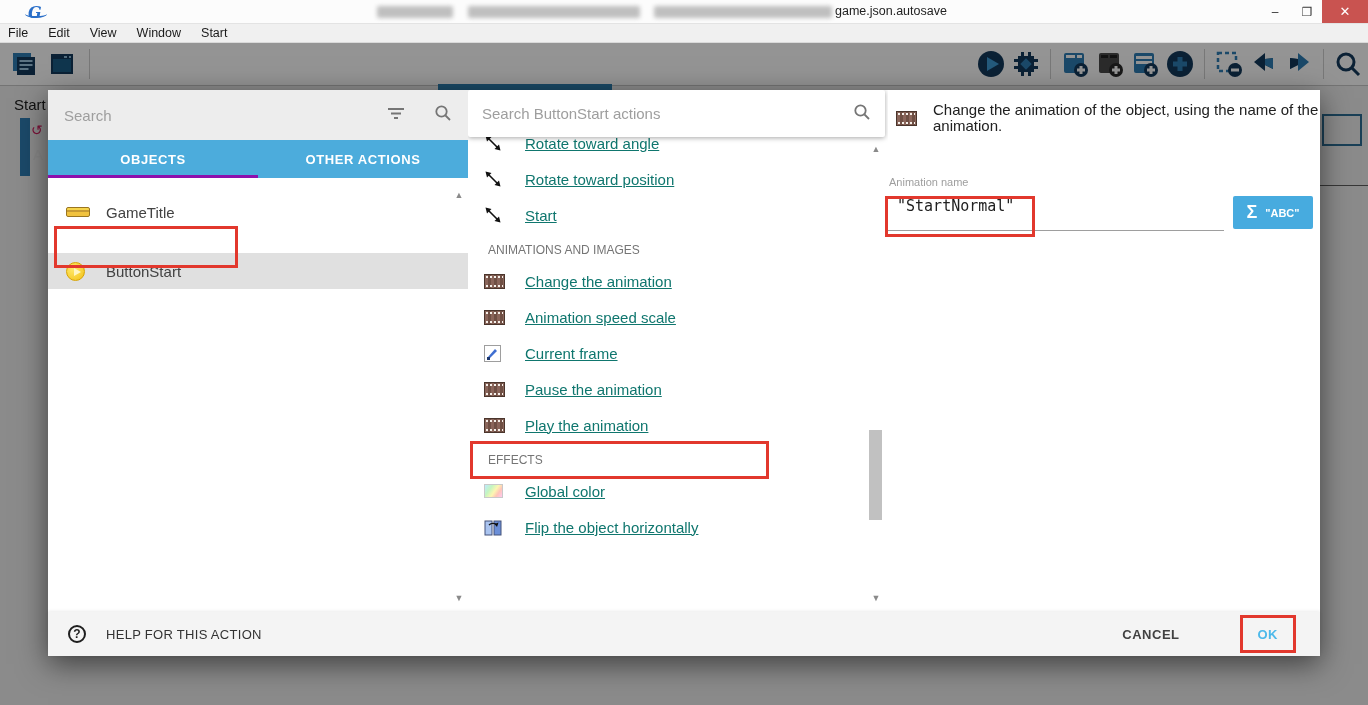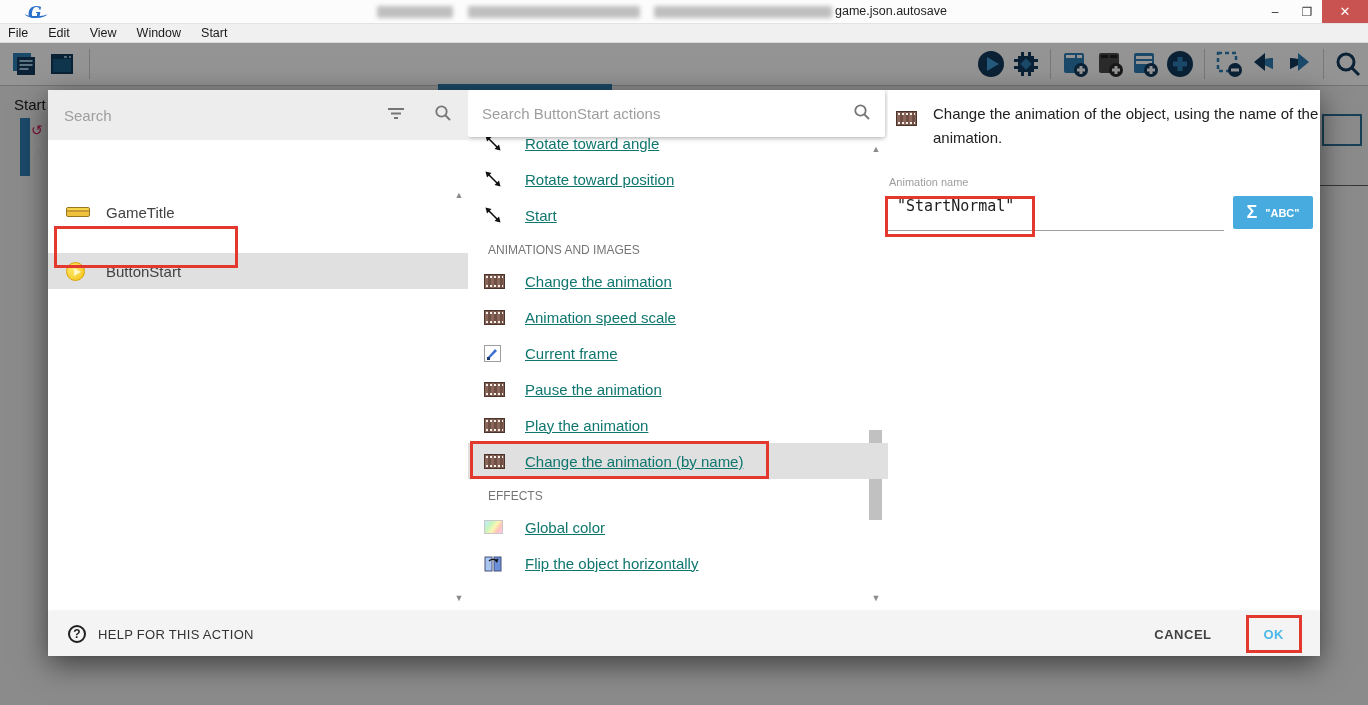--- a/index.html
+++ b/index.html
@@ -77,37 +77,37 @@
 
   
   .scroll-arrow { position:absolute; font-size:9px; color:#8a8a8a; width:14px; text-align:center; cursor:default; }
   .tri-up::before { content:"▲"; } .tri-down::before { content:"▼"; }
   .mp-thumb { position:absolute; left:401px; top:340px; width:13px; height:90px; background:#c1c1c1; }
 
   
   .rp { position:absolute; left:840px; top:0; width:432px; height:522px; }
   .rp-desc { position:absolute; left:8px; top:12px; display:flex; }
   .rp-desc .icon-film { margin-top:9px; }
-  .rp-desc-text { margin-left:16px; width:392px; font-size:15px; color:#212121; line-height:24px; }
+  .rp-desc-text { margin-left:16px; width:392px; font-size:15px; color:#212121; line-height:16px; }
   .field-label { position:absolute; left:1px; top:86px; font-size:11px; color:#9e9e9e; }
   .field-value { position:absolute; left:9px; top:107px; font-family:"DejaVu Sans Mono", monospace; font-size:15px; color:#212121; }
   .field-underline { position:absolute; left:0; top:140px; width:336px; height:1px; background:#9e9e9e; }
   .sigma-btn { position:absolute; left:345px; top:106px; width:80px; height:33px; background:#47abdf; border-radius:2px; display:flex; align-items:center; justify-content:center; gap:8px; color:#fff; cursor:default; }
   .sigma-glyph { font-size:18px; font-weight:bold; }
   .sigma-label { font-size:11px; font-weight:bold; }
 
   
   .dfooter { position:absolute; left:0; top:522px; width:1272px; height:44px; background:#f4f4f4; box-shadow:0 -1px 3px rgba(0,0,0,0.08); display:flex; align-items:center; }
   .help-group { display:flex; align-items:center; margin-left:20px; }
   .help-icon { width:18px; height:18px; border:2px solid #1f1f1f; border-radius:50%; display:flex; align-items:center; justify-content:center; font-size:12px; font-weight:bold; color:#1f1f1f; }
   .help-icon::after { content:"?"; }
-  .help-label { margin-left:12px; font-size:13px; color:#333; letter-spacing:0.3px; }
-  .footer-buttons { margin-left:auto; display:flex; align-items:center; gap:34px; padding-right:18px; }
+  .help-label { margin-left:20px; font-size:13px; color:#333; letter-spacing:0.3px; }
+  .footer-buttons { margin-left:auto; display:flex; align-items:center; gap:16px; padding-right:24px; }
   .btn-cancel { font-size:13px; font-weight:bold; color:#424242; letter-spacing:0.5px; cursor:default; }
-  .ok-redbox { border:3px solid #e2382d; padding:7px 15px; }
+  .ok-redbox { border:3px solid #e2382d; padding:7px 15px;margin-left:44px; }
   .btn-ok { font-size:13px; font-weight:bold; color:#4db9ea; letter-spacing:0.5px; cursor:default; }
 
   
   .redbox { position:absolute; border:3px solid #e2382d; z-index:12; pointer-events:none; }
   .rb-object { left:6px; top:136px; width:184px; height:42px; }
   .rb-action { left:422px; top:351px; width:299px; height:38px; }
   .rb-value { left:837px; top:106px; width:150px; height:41px; }
 </style>
 </head>
 <body>
@@ -267,20 +267,24 @@
               <line x1="8" y1="12" x2="12" y2="12" stroke="#757575" stroke-width="2"></line>
             </svg>
         </span>
         <span style="margin-right:16px;">
           <svg width="18" height="18" viewBox="0 0 18 18">
               <circle cx="7.5" cy="7.5" r="5.2" fill="none" stroke="#757575" stroke-width="1.8"></circle>
               <line x1="11.5" y1="11.5" x2="16" y2="16" stroke="#757575" stroke-width="1.8"></line>
             </svg>
         </span>
       </div>
+      <div class="tabs">
+        <div class="tab active">OBJECTS</div>
+        <div class="tab">OTHER ACTIONS</div>
+      </div>
       <div class="obj-list">
         <div class="obj-row">
           <span class="obj-icon-wrap">
               <span class="icon-gametitle"></span>
             </span>
           <span class="obj-label">GameTitle</span>
         </div>
         <div class="obj-row selected">
           <span class="obj-icon-wrap">
               <span class="icon-btnstart"></span>
@@ -351,26 +355,20 @@
           <span class="aicon">
               <span class="icon-film"></span>
             </span>
           <span class="alabel">Pause the animation</span>
         </div>
         <div class="arow">
           <span class="aicon">
               <span class="icon-film"></span>
             </span>
           <span class="alabel">Play the animation</span>
-        </div>
-        <div class="arow selected">
-          <span class="aicon">
-              <span class="icon-film"></span>
-            </span>
-          <span class="alabel">Change the animation (by name)</span>
         </div>
         <div class="ahead">EFFECTS</div>
         <div class="arow">
           <span class="aicon">
               <span class="icon-rainbow"></span>
             </span>
           <span class="alabel">Global color</span>
         </div>
         <div class="arow">
           <span class="aicon">

